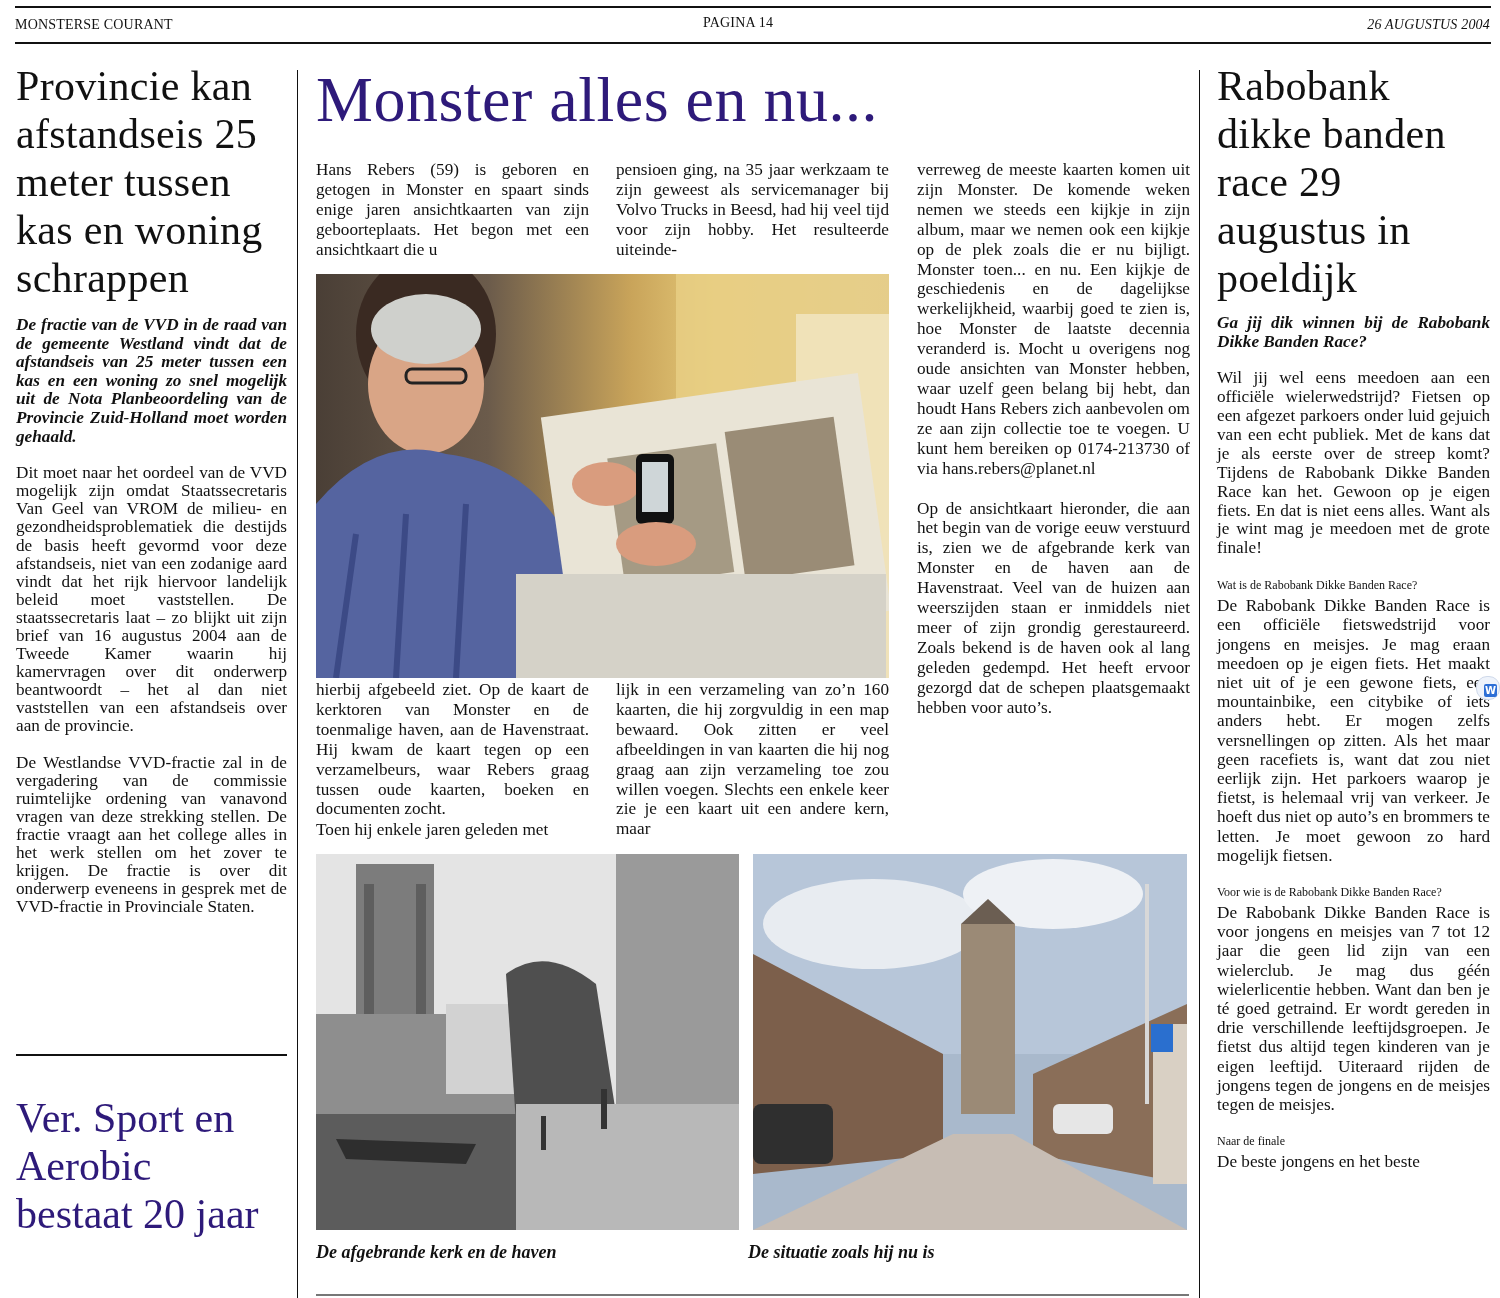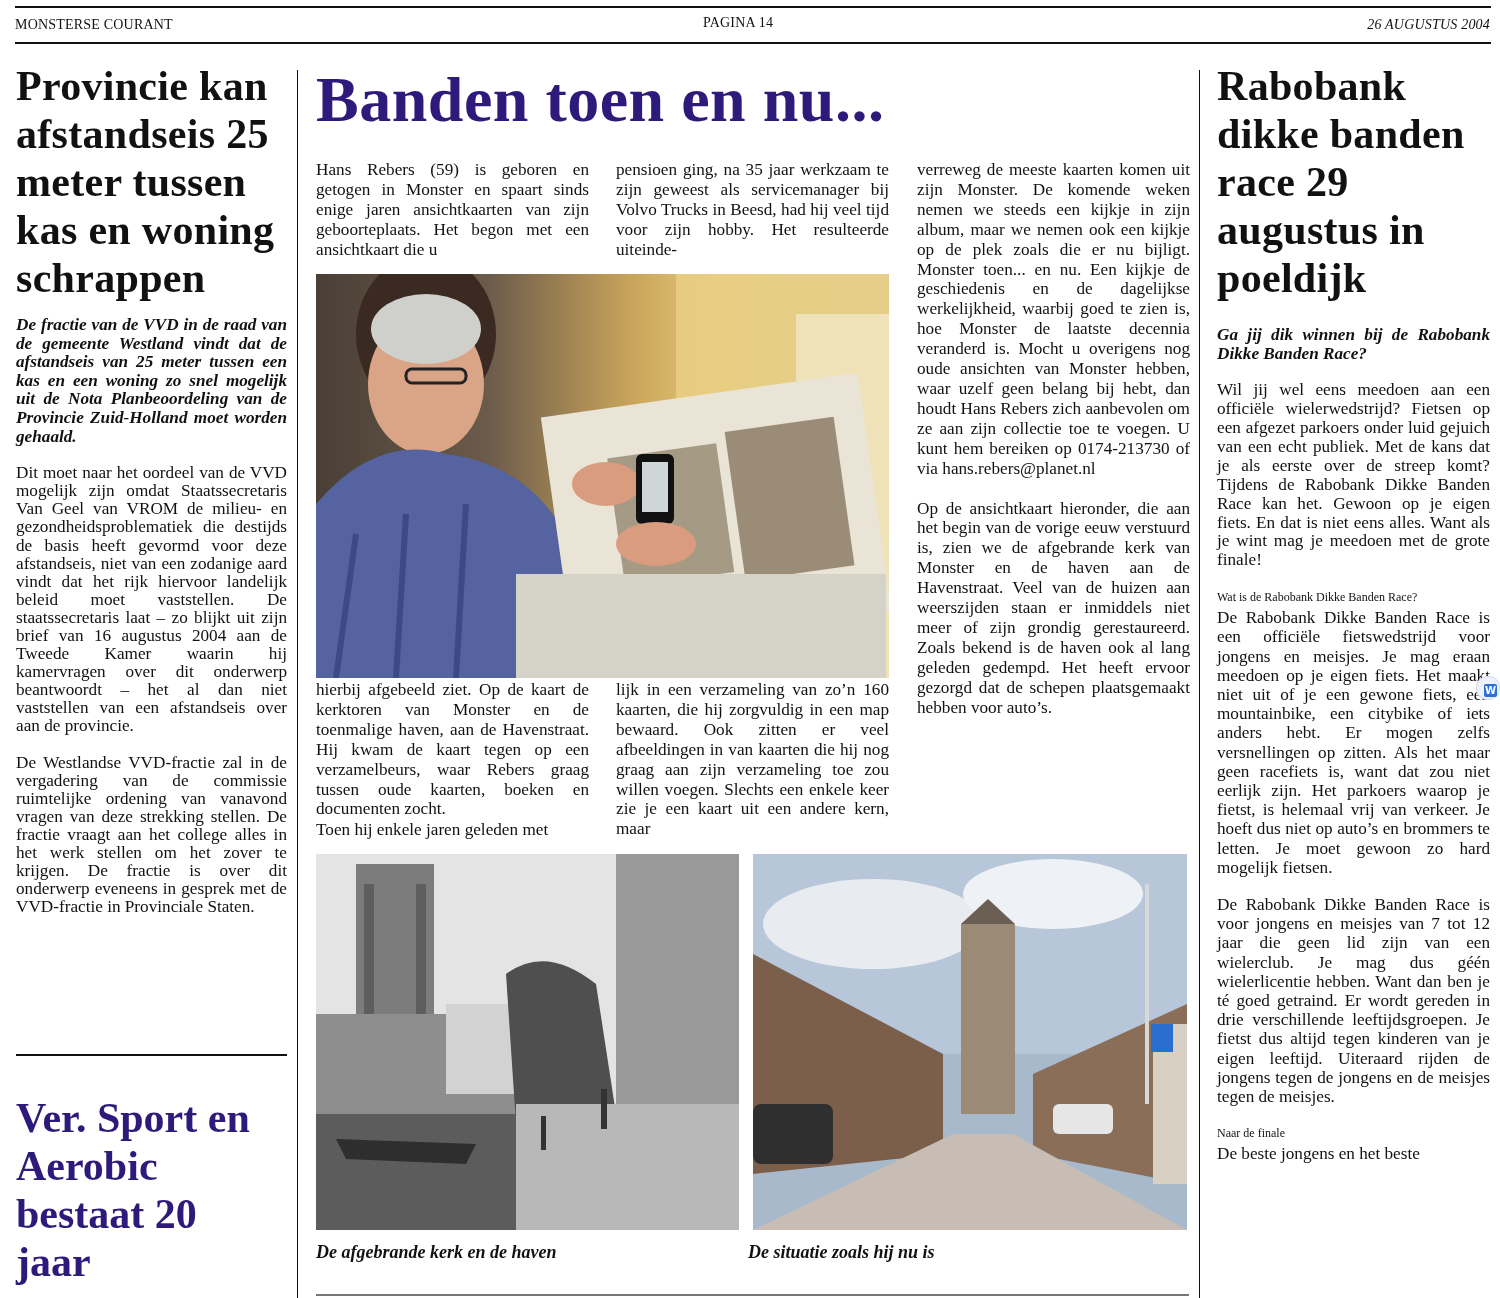--- a/index.html
+++ b/index.html
@@ -3,21 +3,21 @@
 <meta charset="utf-8">
 <style>
   html,body{margin:0;padding:0;background:#fff;}
   body{width:1500px;height:1298px;position:relative;overflow:hidden;font-family:"Liberation Serif","DejaVu Serif",serif;color:#111;}
   .abs{position:absolute;}
   .rule{position:absolute;background:#111;}
   .hdr{position:absolute;top:14px;font-size:14px;letter-spacing:0.2px;line-height:22px;}
   .txt{font-size:17.2px;line-height:19.9px;text-align:justify;margin:0;}
   .bold{font-weight:bold;}
   .purple{color:#2e1a7a;}
-  .hl{font-weight:bold;font-family:"Liberation Serif",serif;}
+  .hl{font-weight:normal;font-family:"Liberation Serif",serif;}
   .cap{font-style:italic;font-weight:bold;font-size:18px;}
   .photo{position:absolute;overflow:hidden;}
   .sub{font-weight:normal;font-size:12px;line-height:19.9px;margin:0;}
   .badge{position:absolute;left:1476px;top:676px;width:22px;height:22px;border-radius:11px;background:#eef3fb;border:1px solid #cfd9ea;}
   .badge span{position:absolute;right:2px;bottom:2px;width:13px;height:13px;background:#2d6fd6;color:#fff;font:bold 10px/13px "DejaVu Sans",sans-serif;text-align:center;border-radius:2px;}
 </style>
 </head>
 <body>
 
 <div class="rule" style="left:15px;top:6px;width:1476px;height:2px;"></div>
@@ -31,21 +31,21 @@
 
 <div class="abs" style="left:16px;top:62px;width:271px;">
   <h1 class="hl" style="margin:0;font-size:42px;line-height:48px;letter-spacing:0.3px;">Provincie kan afstandseis 25 meter tussen kas en woning schrappen</h1>
   <p class="txt bold" style="margin-top:14px;line-height:18.6px;font-style:italic;">De fractie van de VVD in de raad van de gemeente Westland vindt dat de afstandseis van 25 meter tussen een kas en een woning zo snel mogelijk uit de Nota Planbeoordeling van de Provincie Zuid-Holland moet worden gehaald.</p>
   <p class="txt" style="margin-top:18px;line-height:18.1px;">Dit moet naar het oordeel van de VVD mogelijk zijn omdat Staatssecretaris Van Geel van VROM de milieu- en gezondheidsproblematiek die destijds de basis heeft gevormd voor deze afstandseis, niet van een zodanige aard vindt dat het rijk hiervoor landelijk beleid moet vaststellen. De staatssecretaris laat – zo blijkt uit zijn brief van 16 augustus 2004 aan de Tweede Kamer waarin hij kamervragen over dit onderwerp beantwoordt – het al dan niet vaststellen van een afstandseis over aan de provincie.</p>
   <p class="txt" style="margin-top:18px;line-height:18.1px;">De Westlandse VVD-fractie zal in de vergadering van de commissie ruimtelijke ordening van vanavond vragen van deze strekking stellen. De fractie vraagt aan het college alles in het werk stellen om het zover te krijgen. De fractie is over dit onderwerp eveneens in gesprek met de VVD-fractie in Provinciale Staten.</p>
 </div>
 <div class="rule" style="left:16px;top:1054px;width:271px;height:2px;"></div>
 <h2 class="hl purple abs" style="left:16px;top:1094px;width:260px;margin:0;font-size:42px;line-height:48px;">Ver. Sport en Aerobic bestaat 20 jaar</h2>
 
-<h1 class="hl purple abs" style="left:316px;top:62px;margin:0;font-size:64px;line-height:76px;letter-spacing:0.5px;">Banden toen en nu...</h1>
+<h1 class="hl purple abs" style="left:316px;top:62px;margin:0;font-size:64px;line-height:76px;letter-spacing:0.5px;">Monster alles en nu...</h1>
 
 <p class="txt abs" style="left:316px;top:160px;width:273px;">Hans Rebers (59) is geboren en getogen in Monster en spaart sinds enige jaren ansichtkaarten van zijn geboorteplaats. Het begon met een ansichtkaart die u</p>
 <p class="txt abs" style="left:616px;top:160px;width:273px;">pensioen ging, na 35 jaar werkzaam te zijn geweest als servicemanager bij Volvo Trucks in Beesd, had hij veel tijd voor zijn hobby. Het resulteerde uiteinde-</p>
 
 <div class="photo" style="left:316px;top:274px;width:573px;height:404px;background:linear-gradient(90deg,#4a3f36 0%,#6b5b4b 30%,#c9a45a 55%,#e5c978 70%,#d8c49a 100%);">
   <svg width="573" height="404" viewBox="0 0 573 404">
     <rect x="360" y="0" width="213" height="404" fill="#e8cf86" opacity="0.8"></rect>
     <rect x="480" y="40" width="93" height="364" fill="#f3e7c4" opacity="0.8"></rect>
     <ellipse cx="110" cy="60" rx="70" ry="80" fill="#3a2a22"></ellipse>
     <ellipse cx="110" cy="110" rx="58" ry="70" fill="#d9a586"></ellipse>
@@ -108,28 +108,29 @@
     <rect x="392" y="30" width="4" height="220" fill="#d8d8d8"></rect>
   </svg>
 </div>
 
 <div class="cap abs" style="left:316px;top:1242px;">De afgebrande kerk en de haven</div>
 <div class="cap abs" style="left:748px;top:1242px;">De situatie zoals hij nu is</div>
 <div class="rule" style="left:316px;top:1294px;width:873px;height:2px;background:#777;"></div>
 
 <div class="abs" style="left:1217px;top:62px;width:273px;">
   <h1 class="hl" style="margin:0;font-size:42px;line-height:48px;letter-spacing:0.3px;">Rabobank dikke banden race 29 augustus in poeldijk</h1>
-  <p class="txt bold" style="margin-top:24px;font-style:italic;line-height:18.6px;">Ga jij dik winnen bij de Rabobank Dikke Banden Race?</p>
+  <p class="txt bold" style="margin-top:12px;font-style:italic;line-height:18.6px;">Ga jij dik winnen bij de Rabobank Dikke Banden Race?</p>
   <p class="txt" style="margin-top:18px;line-height:18.9px;">Wil jij wel eens meedoen aan een officiële wielerwedstrijd? Fietsen op een afgezet parkoers onder luid gejuich van een echt publiek. Met de kans dat je als eerste over de streep komt? Tijdens de Rabobank Dikke Banden Race kan het. Gewoon op je eigen fiets. En dat is niet eens alles. Want als je wint mag je meedoen met de grote finale!</p>
 
   <div style="margin-top:18px;">
     <p class="sub">Wat is de Rabobank Dikke Banden Race?</p>
     <p class="txt" style="line-height:19.2px;">De Rabobank Dikke Banden Race is een officiële fietswedstrijd voor jongens en meisjes. Je mag eraan meedoen op je eigen fiets. Het maakt niet uit of je een gewone fiets, een mountainbike, een citybike of iets anders hebt. Er mogen zelfs versnellingen op zitten. Als het maar geen racefiets is, want dat zou niet eerlijk zijn. Het parkoers waarop je fietst, is helemaal vrij van verkeer. Je hoeft dus niet op auto’s en brommers te letten. Je moet gewoon zo hard mogelijk fietsen.</p>
   </div>
   <div style="margin-top:18px;">
+    <p class="sub">Voor wie is de Rabobank Dikke Banden Race?</p>
     <p class="txt" style="line-height:19.2px;">De Rabobank Dikke Banden Race is voor jongens en meisjes van 7 tot 12 jaar die geen lid zijn van een wielerclub. Je mag dus géén wielerlicentie hebben. Want dan ben je té goed getraind. Er wordt gereden in drie verschillende leeftijdsgroepen. Je fietst dus altijd tegen kinderen van je eigen leeftijd. Uiteraard rijden de jongens tegen de jongens en de meisjes tegen de meisjes.</p>
   </div>
   <div style="margin-top:18px;">
     <p class="sub">Naar de finale</p>
     <p class="txt" style="line-height:19.2px;">De beste jongens en het beste</p>
   </div>
 </div>
 
 <div class="badge">
   <span>W</span>

